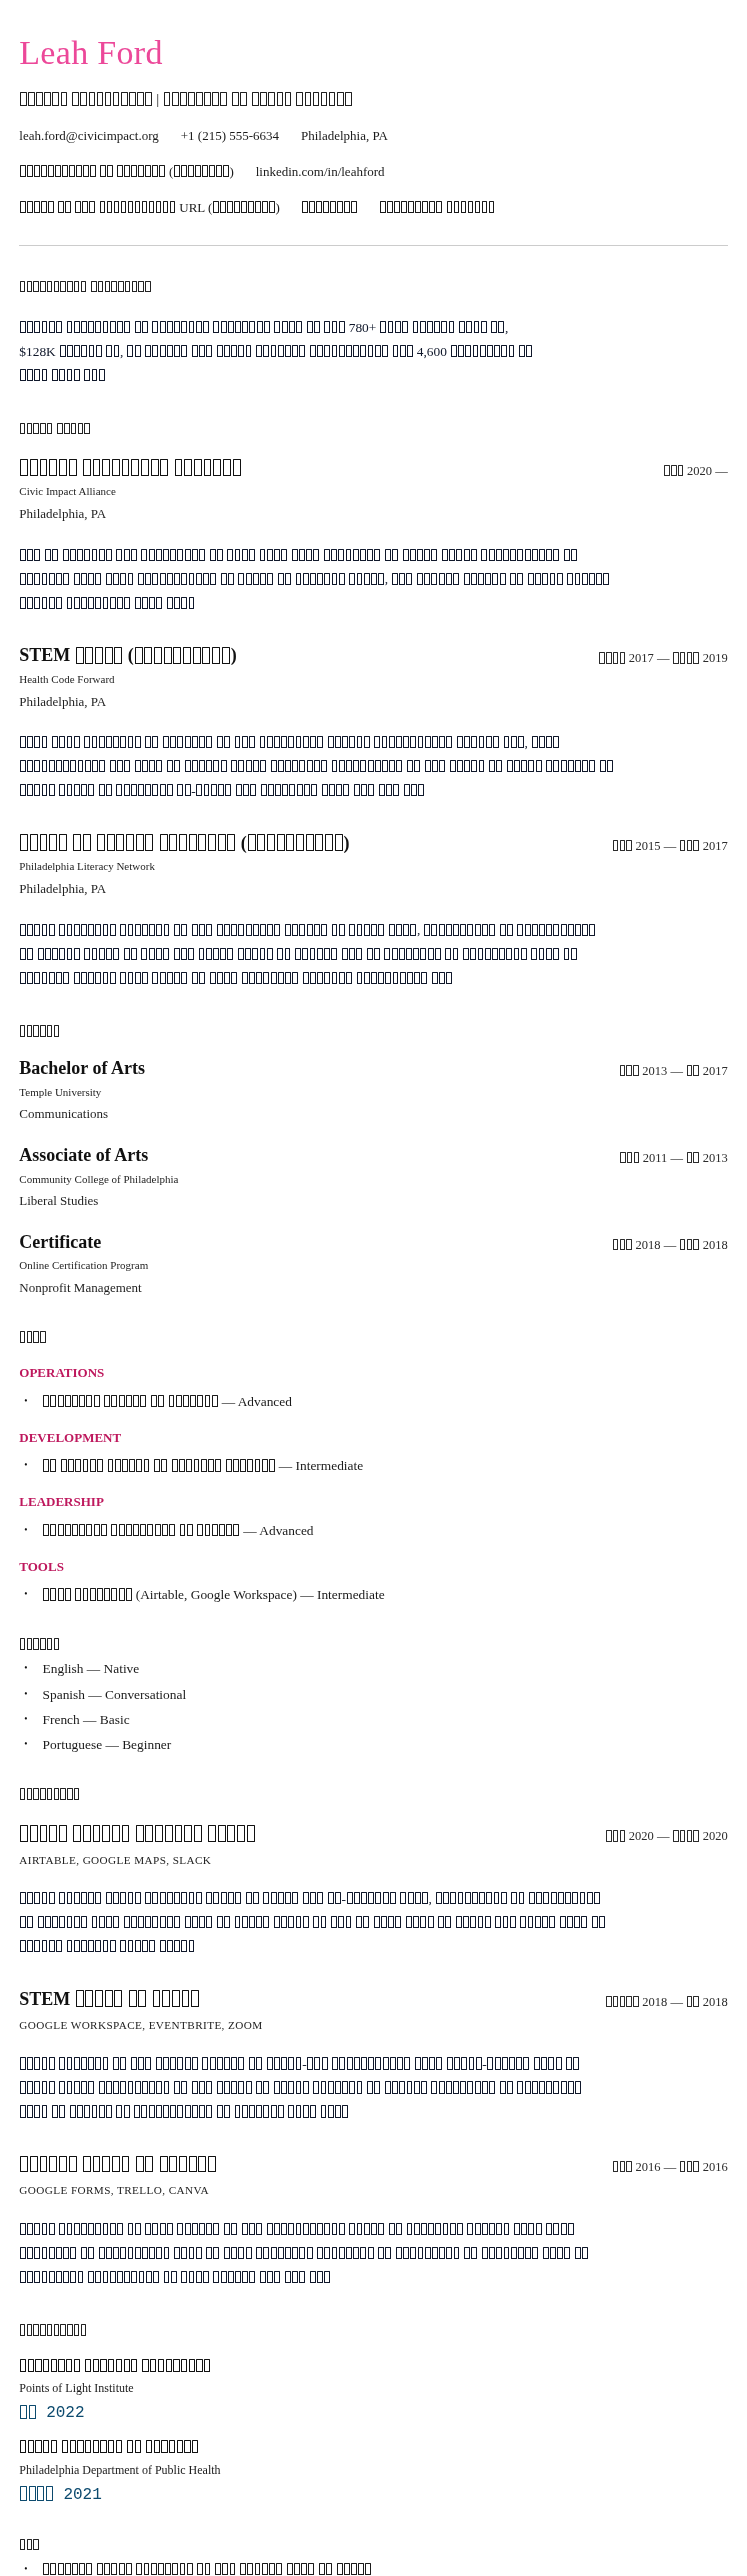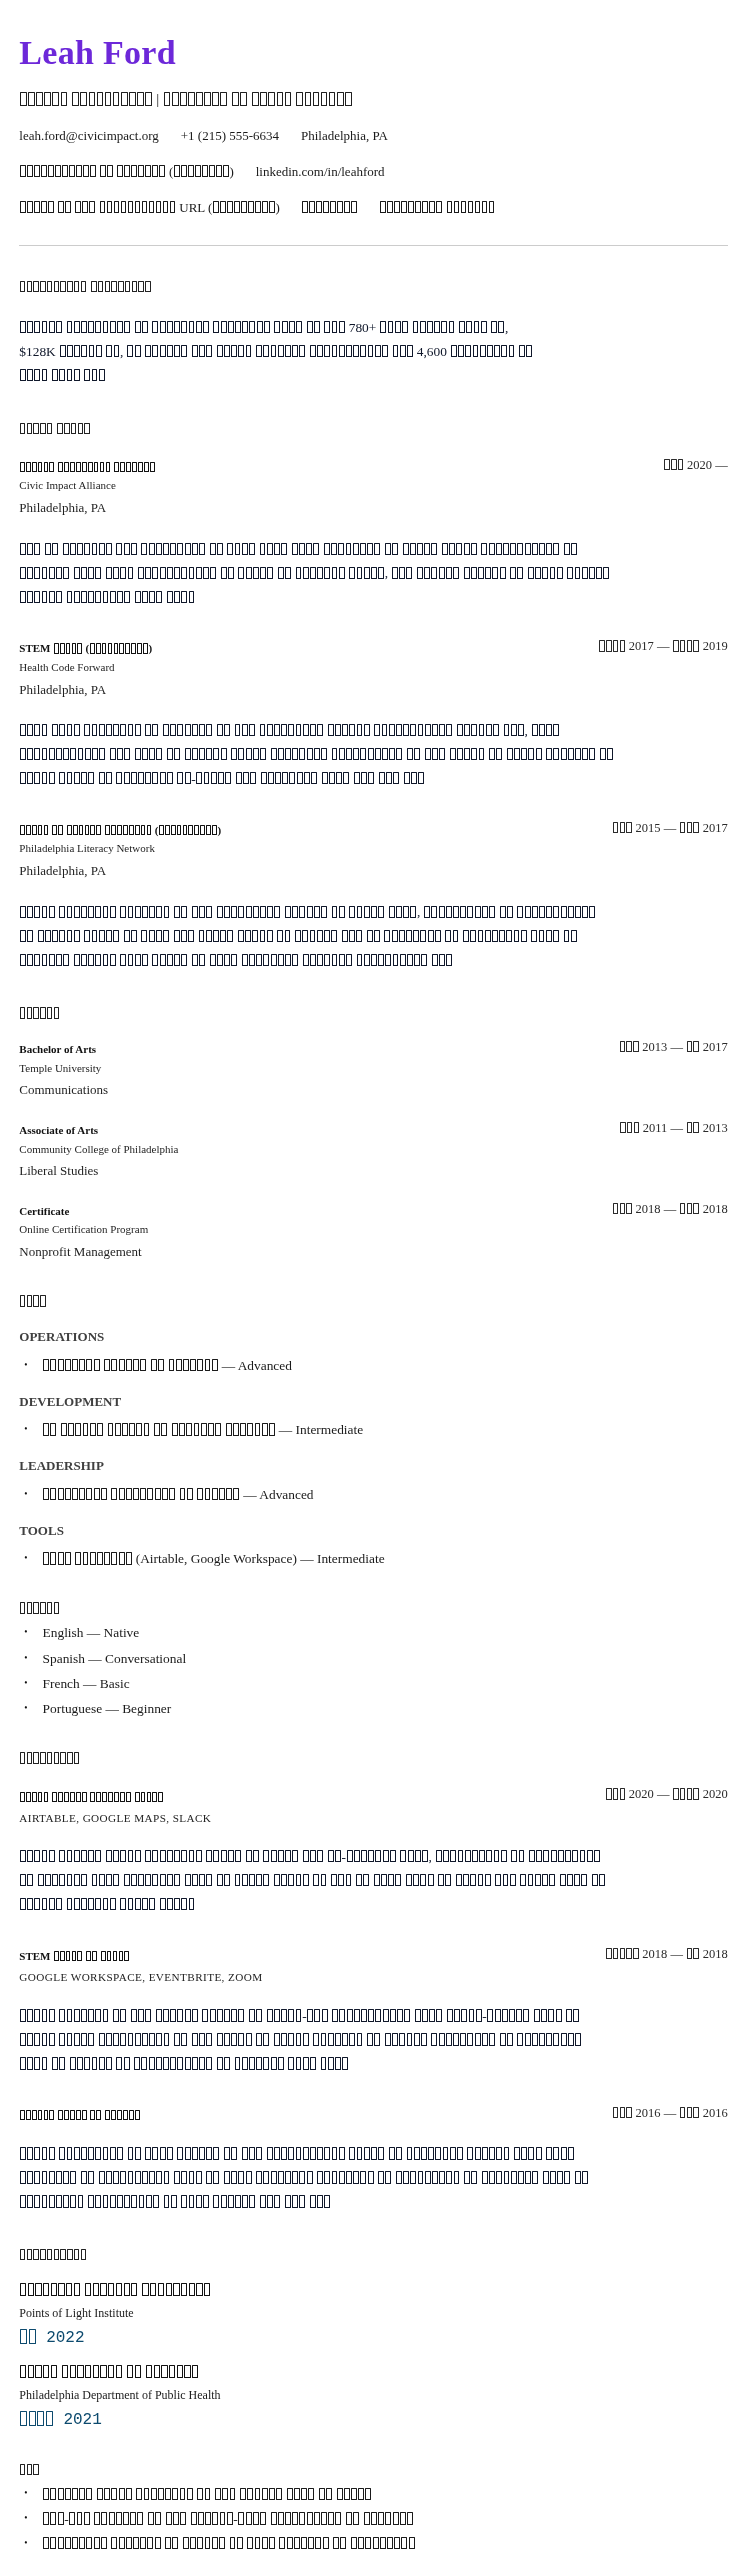--- a/index.html
+++ b/index.html
@@ -5,46 +5,46 @@
   html,body{margin:0;padding:0;background:#ffffff;}
   body{width:747px;font-family:"Liberation Serif","DejaVu Serif",serif;color:#1a1a1a;}
   .page{box-sizing:border-box;width:747px;min-height:2576px;padding:34px 19.3px 37px 19.3px;}
 
   
   .t{display:inline-block;box-sizing:border-box;width:.44em;height:.92em;
      border:0.9px solid currentColor;border-radius:0.6px;margin:0 .05em;
      vertical-align:-.13em;}
   .bold .t{border-width:1.2px;}
 
-  .name{font-size:34px;font-weight:bold;color:#6d28d9;letter-spacing:0.3px;}
+  .name{font-size:34px;font-weight:normal;color:#ec4899;letter-spacing:0.3px;}
   .tagline{font-size:15px;margin-top:18.7px;color:#1f1f1f;}
 
   .contact-row{font-size:13px;margin-top:20px;white-space:nowrap;}
   .contact-row .seg{display:inline-block;margin-right:18.7px;}
   .contact-row .seg:last-child{margin-right:0;}
 
   .divider{border:none;border-top:1.2px solid #cccccc;margin:29px 0 0 0;}
 
   .section{margin-top:34px;}
   .sec-heading{font-size:12.5px;letter-spacing:0.6px;color:#222;}
 
   .entry{margin-top:21px;}
   .entry + .entry{margin-top:30px;}
   .entry-head{display:flex;justify-content:space-between;align-items:flex-end;}
-  .entry-title{font-size:11px;font-weight:bold;color:#111;}
+  .entry-title{font-size:18px;font-weight:bold;color:#111;}
   .entry-date{font-size:12.5px;color:#2b2b2b;text-align:right;white-space:nowrap;}
   .entry-sub{font-size:11px;margin-top:6.8px;color:#1f1f1f;}
   .entry-loc{font-size:13px;margin-top:8.7px;color:#1f1f1f;}
   .entry-desc{font-size:13.4px;line-height:24px;margin-top:21px;color:#0f172a;}
   .tools{font-size:11.2px;letter-spacing:0.4px;margin-top:9.3px;color:#222;}
 
   .edu-entry{margin-top:18.7px;}
   .edu-entry + .edu-entry{margin-top:22.4px;}
 
-  .skill-cat{font-size:13px;font-weight:bold;margin-top:20px;color:#404040;}
+  .skill-cat{font-size:13px;font-weight:bold;margin-top:20px;color:#be185d;}
   .bullet-row{display:flex;gap:15px;padding-left:5px;font-size:13.4px;margin-top:12.5px;}
   .blt{font-size:9.3px;transform:translateY(1.9px);flex:0 0 auto;color:#111;}
   .lang-list .bullet-row{margin-top:9.3px;}
   .lang-list .bullet-row:first-of-type{margin-top:15.6px;}
   .int-list .bullet-row{margin-top:8.7px;}
   .int-list .bullet-row:first-of-type{margin-top:15px;}
 
   .cert-entry{margin-top:18.7px;}
   .cert-entry + .cert-entry{margin-top:16px;}
   .cert-title{font-size:14.3px;font-weight:bold;color:#111;}
@@ -218,20 +218,21 @@
       </div>
       <div class="tools">GOOGLE WORKSPACE, EVENTBRITE, ZOOM</div>
       <div class="entry-desc"><i class="t"></i><i class="t"></i><i class="t"></i><i class="t"></i><i class="t"></i> <i class="t"></i><i class="t"></i><i class="t"></i><i class="t"></i><i class="t"></i><i class="t"></i><i class="t"></i> <i class="t"></i><i class="t"></i> <i class="t"></i><i class="t"></i><i class="t"></i> <i class="t"></i><i class="t"></i><i class="t"></i><i class="t"></i><i class="t"></i><i class="t"></i> <i class="t"></i><i class="t"></i><i class="t"></i><i class="t"></i><i class="t"></i><i class="t"></i> <i class="t"></i><i class="t"></i> <i class="t"></i><i class="t"></i><i class="t"></i><i class="t"></i><i class="t"></i>-<i class="t"></i><i class="t"></i><i class="t"></i> <i class="t"></i><i class="t"></i><i class="t"></i><i class="t"></i><i class="t"></i><i class="t"></i><i class="t"></i><i class="t"></i><i class="t"></i><i class="t"></i><i class="t"></i> <i class="t"></i><i class="t"></i><i class="t"></i><i class="t"></i> <i class="t"></i><i class="t"></i><i class="t"></i><i class="t"></i><i class="t"></i>-<i class="t"></i><i class="t"></i><i class="t"></i><i class="t"></i><i class="t"></i><i class="t"></i> <i class="t"></i><i class="t"></i><i class="t"></i><i class="t"></i> <i class="t"></i><i class="t"></i><br><i class="t"></i><i class="t"></i><i class="t"></i><i class="t"></i><i class="t"></i> <i class="t"></i><i class="t"></i><i class="t"></i><i class="t"></i><i class="t"></i> <i class="t"></i><i class="t"></i><i class="t"></i><i class="t"></i><i class="t"></i><i class="t"></i><i class="t"></i><i class="t"></i><i class="t"></i><i class="t"></i> <i class="t"></i><i class="t"></i> <i class="t"></i><i class="t"></i><i class="t"></i> <i class="t"></i><i class="t"></i><i class="t"></i><i class="t"></i><i class="t"></i> <i class="t"></i><i class="t"></i> <i class="t"></i><i class="t"></i><i class="t"></i><i class="t"></i><i class="t"></i> <i class="t"></i><i class="t"></i><i class="t"></i><i class="t"></i><i class="t"></i><i class="t"></i><i class="t"></i> <i class="t"></i><i class="t"></i> <i class="t"></i><i class="t"></i><i class="t"></i><i class="t"></i><i class="t"></i><i class="t"></i> <i class="t"></i><i class="t"></i><i class="t"></i><i class="t"></i><i class="t"></i><i class="t"></i><i class="t"></i><i class="t"></i><i class="t"></i> <i class="t"></i><i class="t"></i> <i class="t"></i><i class="t"></i><i class="t"></i><i class="t"></i><i class="t"></i><i class="t"></i><i class="t"></i><i class="t"></i><i class="t"></i><br><i class="t"></i><i class="t"></i><i class="t"></i><i class="t"></i> <i class="t"></i><i class="t"></i> <i class="t"></i><i class="t"></i><i class="t"></i><i class="t"></i><i class="t"></i><i class="t"></i> <i class="t"></i><i class="t"></i> <i class="t"></i><i class="t"></i><i class="t"></i><i class="t"></i><i class="t"></i><i class="t"></i><i class="t"></i><i class="t"></i><i class="t"></i><i class="t"></i><i class="t"></i> <i class="t"></i><i class="t"></i> <i class="t"></i><i class="t"></i><i class="t"></i><i class="t"></i><i class="t"></i><i class="t"></i><i class="t"></i> <i class="t"></i><i class="t"></i><i class="t"></i><i class="t"></i> <i class="t"></i><i class="t"></i><i class="t"></i><i class="t"></i></div>
     </div>
 
     <div class="entry">
       <div class="entry-head">
         <span class="entry-title bold"><i class="t"></i><i class="t"></i><i class="t"></i><i class="t"></i><i class="t"></i><i class="t"></i> <i class="t"></i><i class="t"></i><i class="t"></i><i class="t"></i><i class="t"></i> <i class="t"></i><i class="t"></i> <i class="t"></i><i class="t"></i><i class="t"></i><i class="t"></i><i class="t"></i><i class="t"></i></span>
         <span class="entry-date"><i class="t"></i><i class="t"></i><i class="t"></i> 2016 — <i class="t"></i><i class="t"></i><i class="t"></i> 2016</span>
       </div>
+      <div class="tools">GOOGLE FORMS, TRELLO, CANVA</div>
       <div class="entry-desc"><i class="t"></i><i class="t"></i><i class="t"></i><i class="t"></i><i class="t"></i> <i class="t"></i><i class="t"></i><i class="t"></i><i class="t"></i><i class="t"></i><i class="t"></i><i class="t"></i><i class="t"></i><i class="t"></i> <i class="t"></i><i class="t"></i> <i class="t"></i><i class="t"></i><i class="t"></i><i class="t"></i> <i class="t"></i><i class="t"></i><i class="t"></i><i class="t"></i><i class="t"></i><i class="t"></i> <i class="t"></i><i class="t"></i> <i class="t"></i><i class="t"></i><i class="t"></i> <i class="t"></i><i class="t"></i><i class="t"></i><i class="t"></i><i class="t"></i><i class="t"></i><i class="t"></i><i class="t"></i><i class="t"></i><i class="t"></i><i class="t"></i> <i class="t"></i><i class="t"></i><i class="t"></i><i class="t"></i><i class="t"></i> <i class="t"></i><i class="t"></i> <i class="t"></i><i class="t"></i><i class="t"></i><i class="t"></i><i class="t"></i><i class="t"></i><i class="t"></i><i class="t"></i> <i class="t"></i><i class="t"></i><i class="t"></i><i class="t"></i><i class="t"></i><i class="t"></i> <i class="t"></i><i class="t"></i><i class="t"></i><i class="t"></i> <i class="t"></i><i class="t"></i><i class="t"></i><i class="t"></i><br><i class="t"></i><i class="t"></i><i class="t"></i><i class="t"></i><i class="t"></i><i class="t"></i><i class="t"></i><i class="t"></i> <i class="t"></i><i class="t"></i> <i class="t"></i><i class="t"></i><i class="t"></i><i class="t"></i><i class="t"></i><i class="t"></i><i class="t"></i><i class="t"></i><i class="t"></i><i class="t"></i> <i class="t"></i><i class="t"></i><i class="t"></i><i class="t"></i> <i class="t"></i><i class="t"></i> <i class="t"></i><i class="t"></i><i class="t"></i><i class="t"></i> <i class="t"></i><i class="t"></i><i class="t"></i><i class="t"></i><i class="t"></i><i class="t"></i><i class="t"></i><i class="t"></i> <i class="t"></i><i class="t"></i><i class="t"></i><i class="t"></i><i class="t"></i><i class="t"></i><i class="t"></i><i class="t"></i> <i class="t"></i><i class="t"></i> <i class="t"></i><i class="t"></i><i class="t"></i><i class="t"></i><i class="t"></i><i class="t"></i><i class="t"></i><i class="t"></i><i class="t"></i> <i class="t"></i><i class="t"></i> <i class="t"></i><i class="t"></i><i class="t"></i><i class="t"></i><i class="t"></i><i class="t"></i><i class="t"></i><i class="t"></i> <i class="t"></i><i class="t"></i><i class="t"></i><i class="t"></i> <i class="t"></i><i class="t"></i><br><i class="t"></i><i class="t"></i><i class="t"></i><i class="t"></i><i class="t"></i><i class="t"></i><i class="t"></i><i class="t"></i><i class="t"></i> <i class="t"></i><i class="t"></i><i class="t"></i><i class="t"></i><i class="t"></i><i class="t"></i><i class="t"></i><i class="t"></i><i class="t"></i><i class="t"></i> <i class="t"></i><i class="t"></i> <i class="t"></i><i class="t"></i><i class="t"></i><i class="t"></i> <i class="t"></i><i class="t"></i><i class="t"></i><i class="t"></i><i class="t"></i><i class="t"></i> <i class="t"></i><i class="t"></i><i class="t"></i> <i class="t"></i><i class="t"></i><i class="t"></i> <i class="t"></i><i class="t"></i><i class="t"></i></div>
     </div>
   </div>
 
   <div class="section">
     <div class="sec-heading"><i class="t"></i><i class="t"></i><i class="t"></i><i class="t"></i><i class="t"></i><i class="t"></i><i class="t"></i><i class="t"></i><i class="t"></i><i class="t"></i></div>
 
     <div class="cert-entry">
       <div class="cert-title bold"><i class="t"></i><i class="t"></i><i class="t"></i><i class="t"></i><i class="t"></i><i class="t"></i><i class="t"></i><i class="t"></i> <i class="t"></i><i class="t"></i><i class="t"></i><i class="t"></i><i class="t"></i><i class="t"></i><i class="t"></i> <i class="t"></i><i class="t"></i><i class="t"></i><i class="t"></i><i class="t"></i><i class="t"></i><i class="t"></i><i class="t"></i><i class="t"></i></div>
       <div class="cert-issuer">Points of Light Institute</div>

